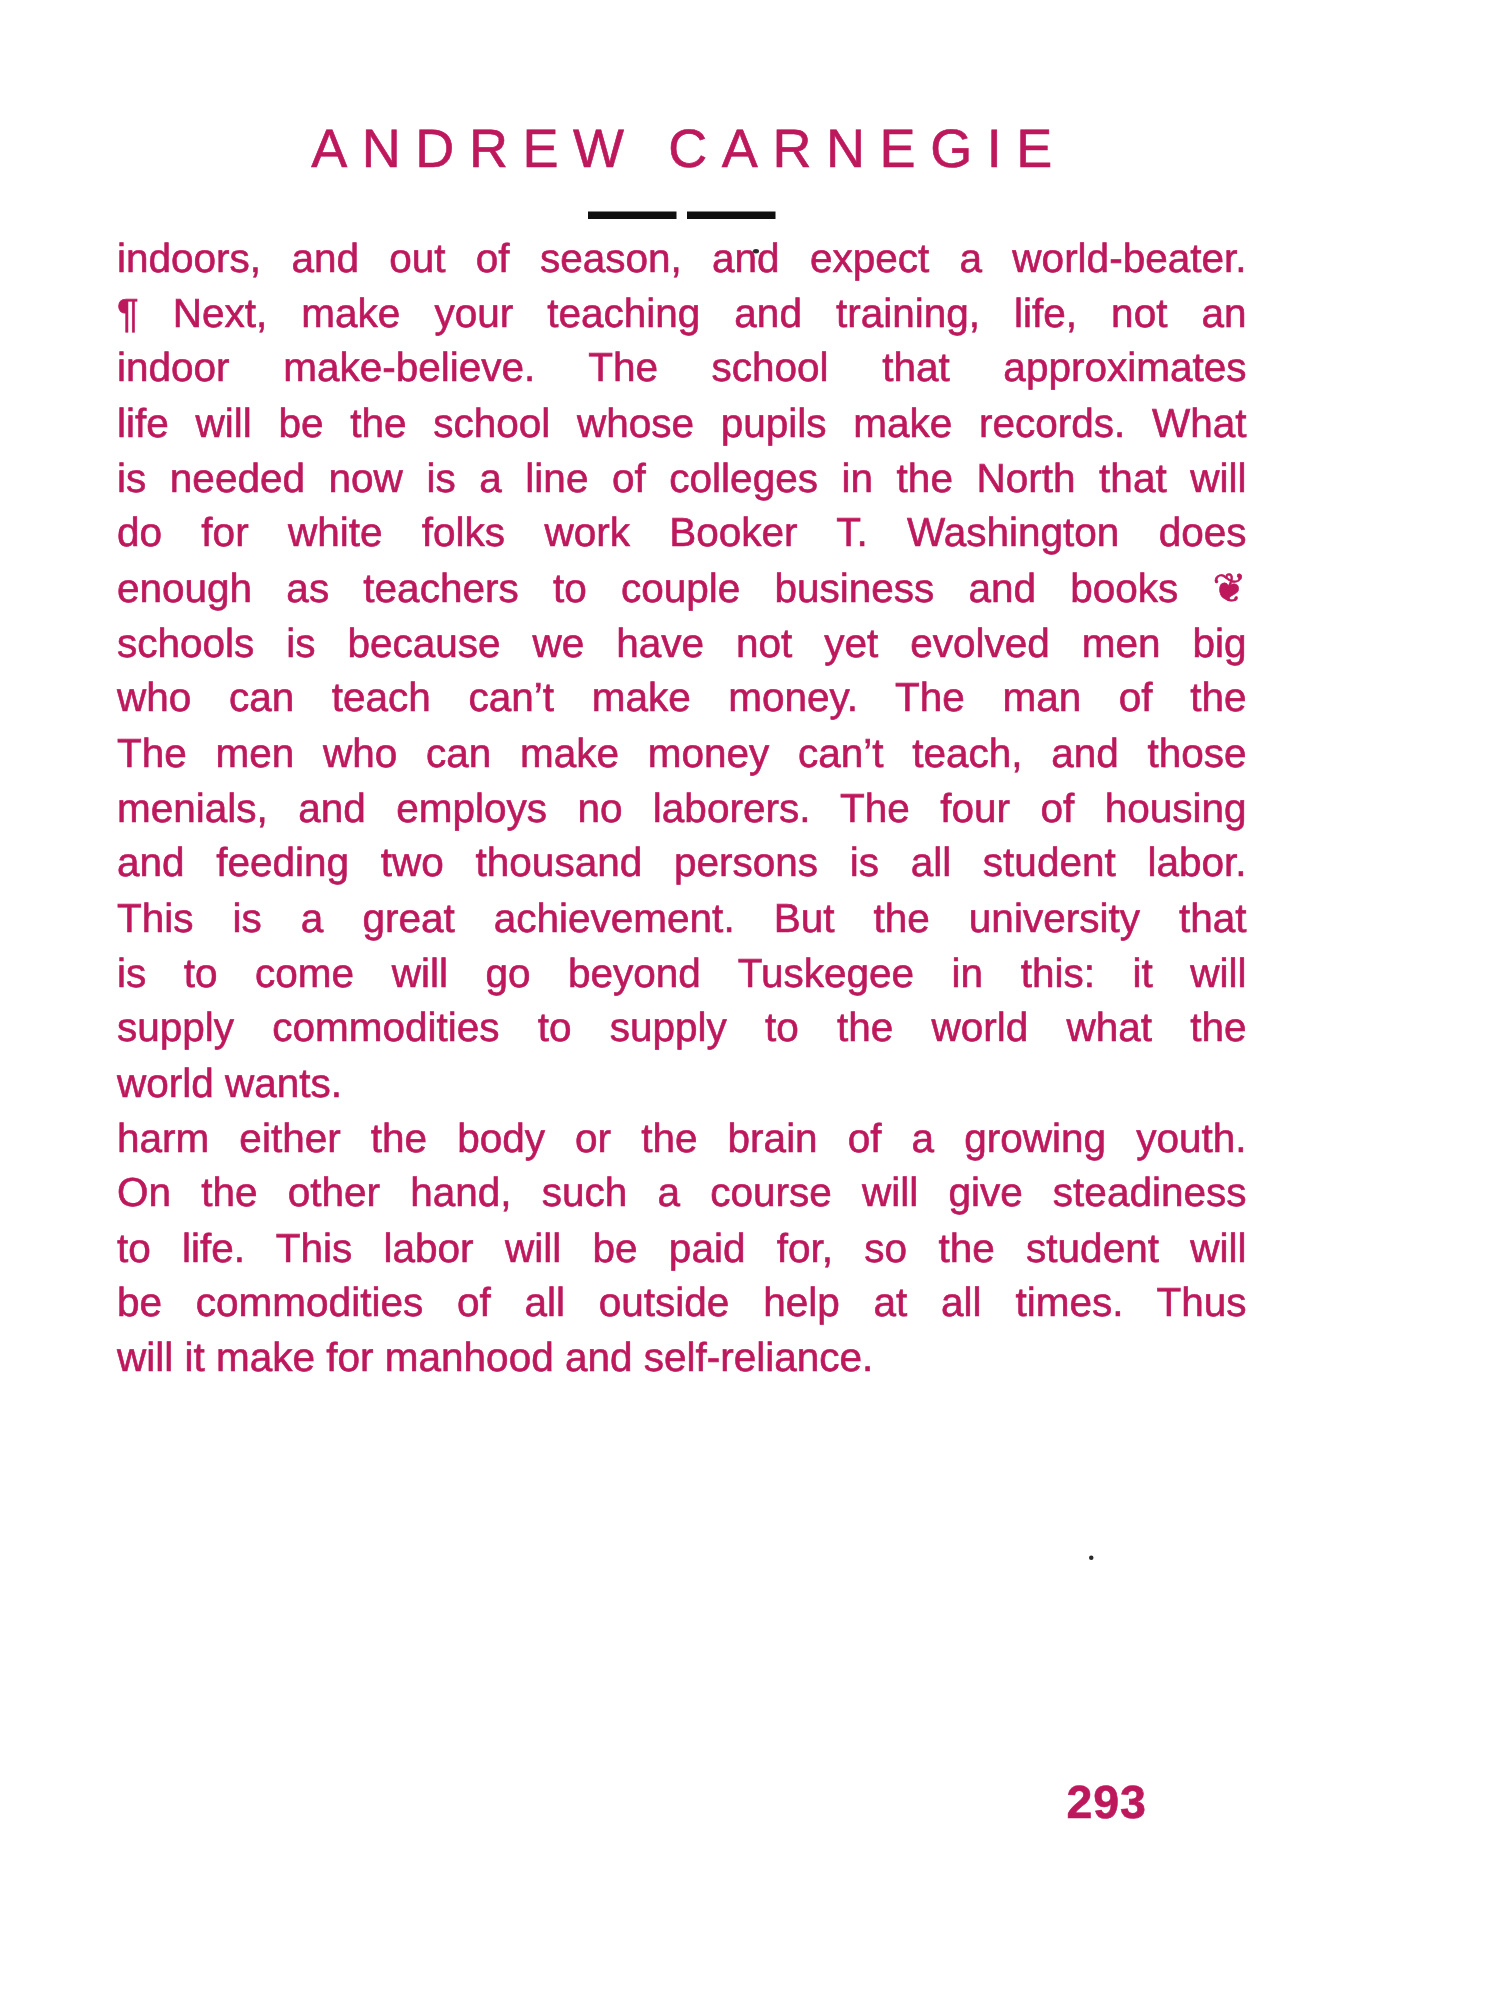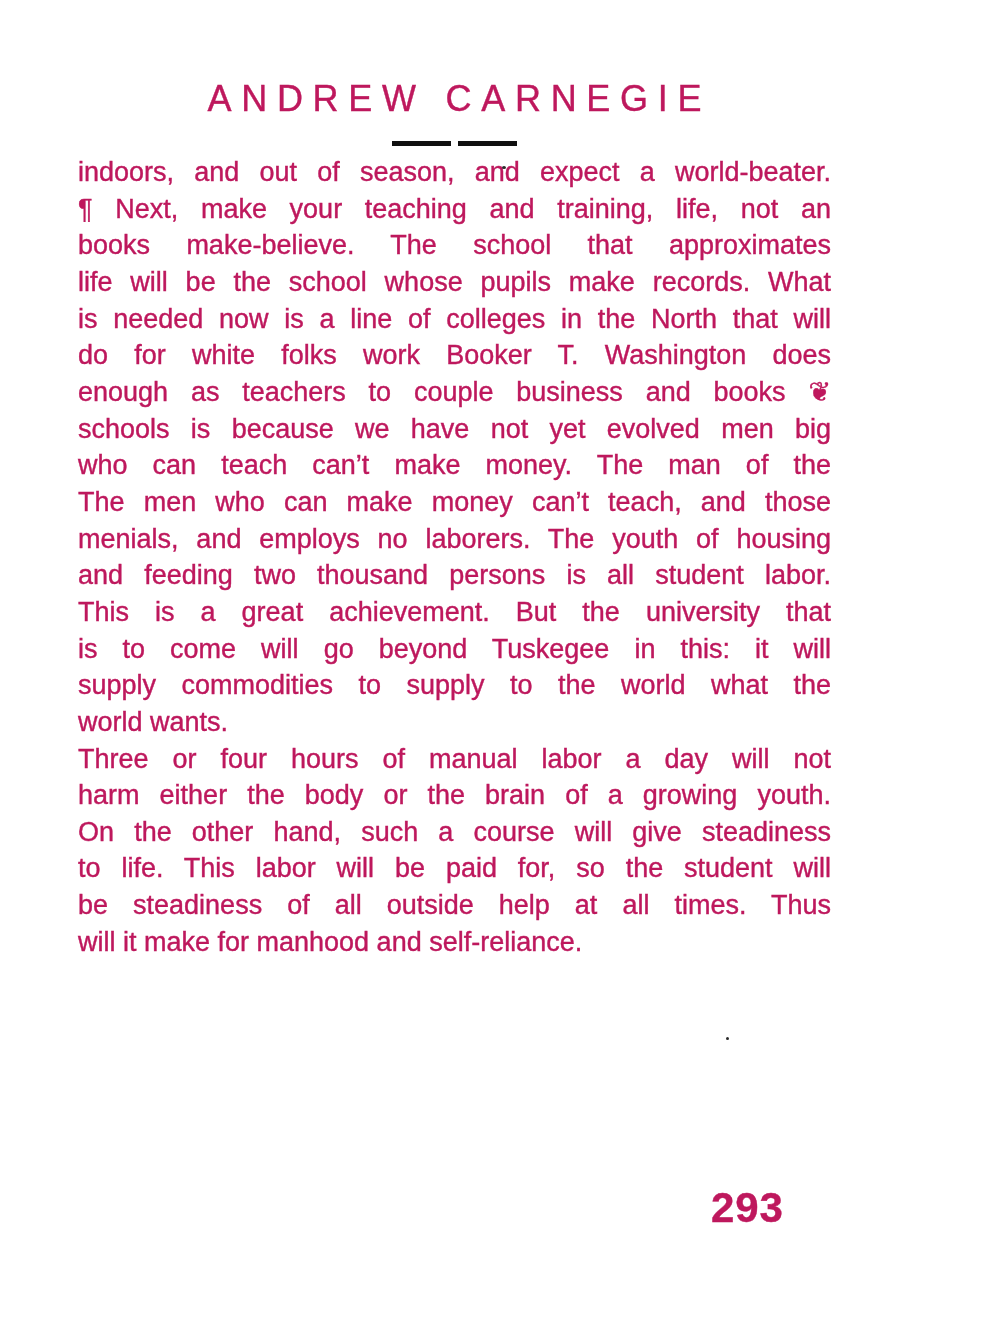--- a/index.html
+++ b/index.html
@@ -56,21 +56,21 @@
     text-align: justify;
     text-align-last: justify;
   }
   .line.para-end {
     text-align-last: left;
   }
   .page-number {
     position: absolute;
     left: 711px;
     top: 1184px;
-    font-size: 42px;
+    font-size: 31px;
     font-weight: bold;
     letter-spacing: 0.02em;
   }
   .speck {
     position: absolute;
     background: #2a2a2a;
     border-radius: 50%;
   }
   .speck-1 { left: 502px; top: 166px; width: 4px; height: 3px; }
   .speck-2 { left: 726px; top: 1037px; width: 3px; height: 3px; }
@@ -84,39 +84,38 @@
 
   <div class="divider">
     <span class="dash"></span>
     <span class="dash"></span>
   </div>
 
   <div class="body-text">
 
   <div class="line">indoors, and out of season, and expect a world-beater.</div>
       <div class="line">¶ Next, make your teaching and training, life, not an</div>
-      <div class="line">books make-believe. The school that approximates</div>
+      <div class="line">indoor make-believe. The school that approximates</div>
       <div class="line">life will be the school whose pupils make records. What</div>
       <div class="line">is needed now is a line of colleges in the North that will</div>
       <div class="line">do for white folks work Booker T. Washington does</div>
       <div class="line">enough as teachers to couple business and books ❦</div>
       <div class="line">schools is because we have not yet evolved men big</div>
       <div class="line">who can teach can’t make money. The man of the</div>
       <div class="line">The men who can make money can’t teach, and those</div>
-      <div class="line">menials, and employs no laborers. The youth of housing</div>
+      <div class="line">menials, and employs no laborers. The four of housing</div>
       <div class="line">and feeding two thousand persons is all student labor.</div>
       <div class="line">This is a great achievement. But the university that</div>
       <div class="line">is to come will go beyond Tuskegee in this: it will</div>
       <div class="line">supply commodities to supply to the world what the</div>
       <div class="line para-end">world wants.</div>
-      <div class="line">Three or four hours of manual labor a day will not</div>
       <div class="line">harm either the body or the brain of a growing youth.</div>
       <div class="line">On the other hand, such a course will give steadiness</div>
       <div class="line">to life. This labor will be paid for, so the student will</div>
-      <div class="line">be steadiness of all outside help at all times. Thus</div>
+      <div class="line">be commodities of all outside help at all times. Thus</div>
       <div class="line para-end">will it make for manhood and self-reliance.</div>
     </div>
 
   <div class="page-number">293</div>
 
   <span class="speck speck-1"></span>
   <span class="speck speck-2"></span>
 
 </div>
 

